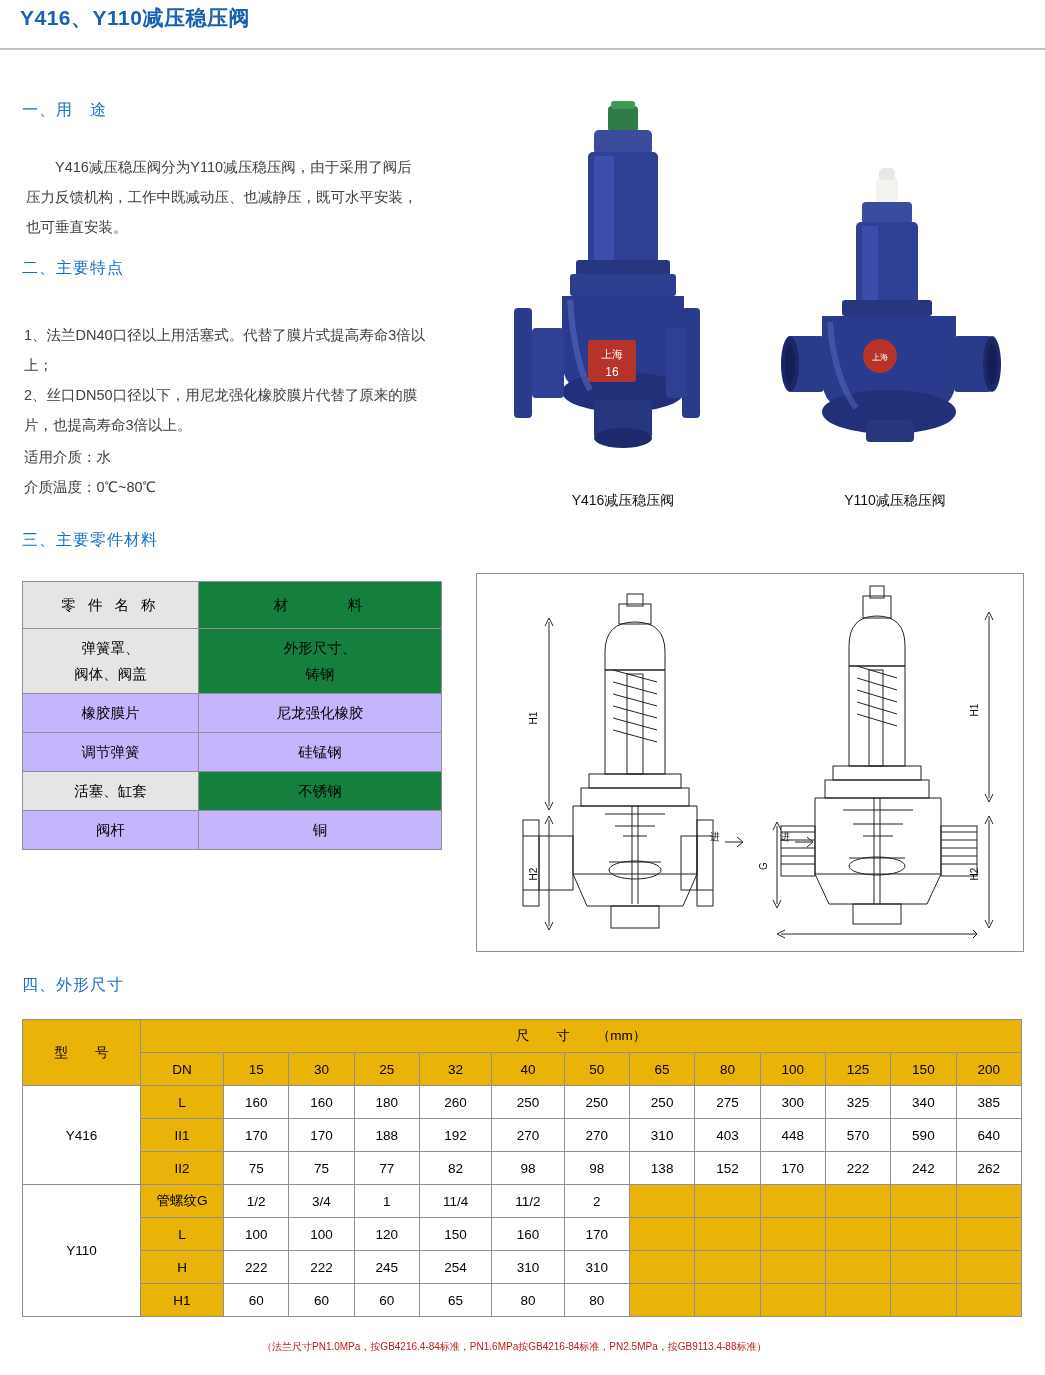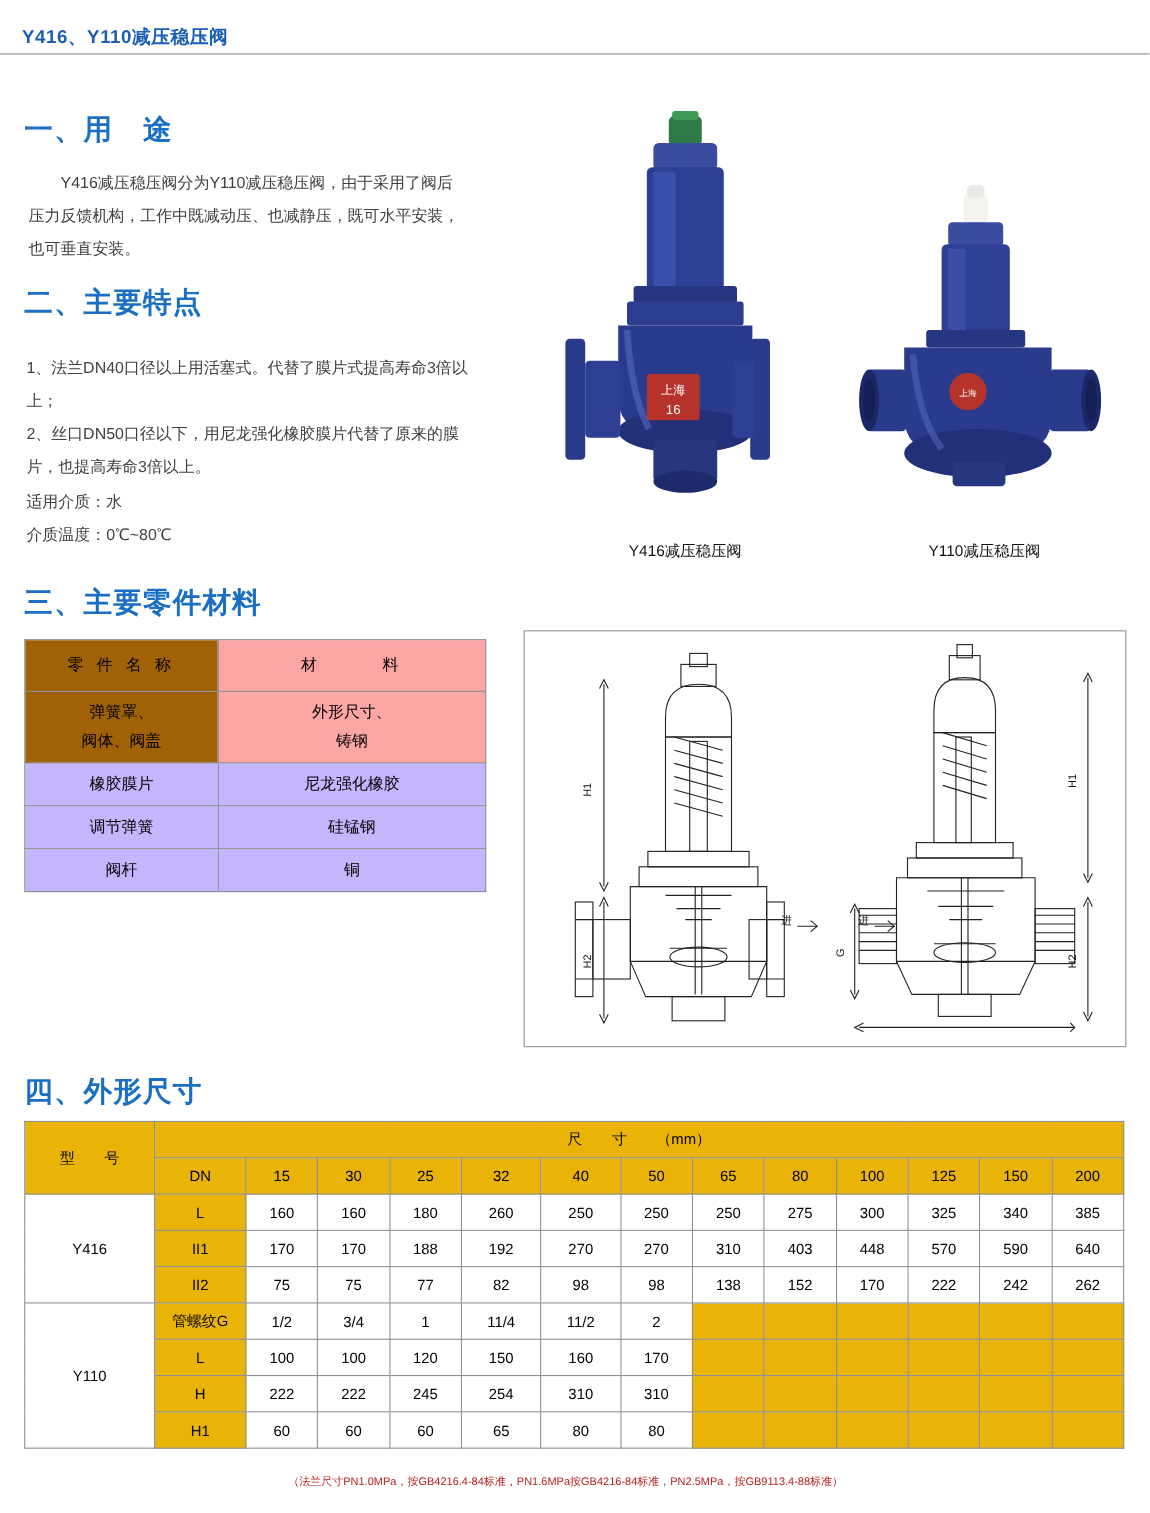--- a/index.html
+++ b/index.html
@@ -5,32 +5,32 @@
   html, body { margin:0; padding:0; }
   body {
     width:1045px; height:1375px; position:relative;
     background:#ffffff;
     font-family:"Liberation Sans", sans-serif;
     color:#000;
     overflow:hidden;
   }
   
   .page-title {
-    position:absolute; left:20px; top:22px;
-    font-size:17px; font-weight:bold; color:#1a5fb4;
+    position:absolute; left:20px; top:4px;
+    font-size:21px; font-weight:bold; color:#1a5fb4;
     letter-spacing:0.5px;
   }
   .title-rule {
     position:absolute; left:0; top:48px; width:1045px; height:2px;
     background:#bfc3c7;
   }
   
   .sec-h {
     position:absolute;
-    font-size:26px; font-weight:bold; color:#1a6fc4;
+    font-size:16px; font-weight:normal; color:#1a6fc4;
     letter-spacing:1px;
   }
   
   .para {
     position:absolute;
     font-size:14.5px; line-height:30px; color:#404040;
   }
   
   .caption {
     position:absolute; font-size:14px; color:#111; text-align:center;
@@ -42,22 +42,22 @@
     font-size:14.5px;
   }
   .mat-table td {
     border:1px solid #8d9197;
     text-align:center;
     vertical-align:middle;
     padding:6px 2px;
     line-height:26px;
   }
   .mat-table .hdr { background:#e7e8ea; letter-spacing:4px; height:34px;}
-  .mat-table .c0 { width:175px; background:#a16207; }
-  .mat-table .c1 { width:243px; background:#fca5a5; }
+  .mat-table .c0 { width:175px; background:#e5e5e5; }
+  .mat-table .c1 { width:243px; background:#15803d; }
   .mat-table tr.shade td { background:#c4b5fd; }
   
   .dim-table {
     position:absolute; left:22px; top:1019px; width:1000px;
     font-size:13.5px;
   }
   .dim-table td {
     border:1px solid #8d9197;
     text-align:center; vertical-align:middle;
     height:30px;
@@ -111,20 +111,24 @@
       <div>铸钢</div>
     </td>
   </tr>
   <tr class="shade">
     <td class="c0">橡胶膜片</td>
     <td class="c1">尼龙强化橡胶</td>
   </tr>
   <tr class="shade">
     <td class="c0">调节弹簧</td>
     <td class="c1">硅锰钢</td>
+  </tr>
+  <tr>
+    <td class="c0">活塞、缸套</td>
+    <td class="c1">不锈钢</td>
   </tr>
   <tr class="shade">
     <td class="c0">阀杆</td>
     <td class="c1">铜</td>
   </tr>
 </tbody>
   </table>
 
 <div class="photo-area">
   <svg width="560" height="460" viewBox="0 0 560 460">

